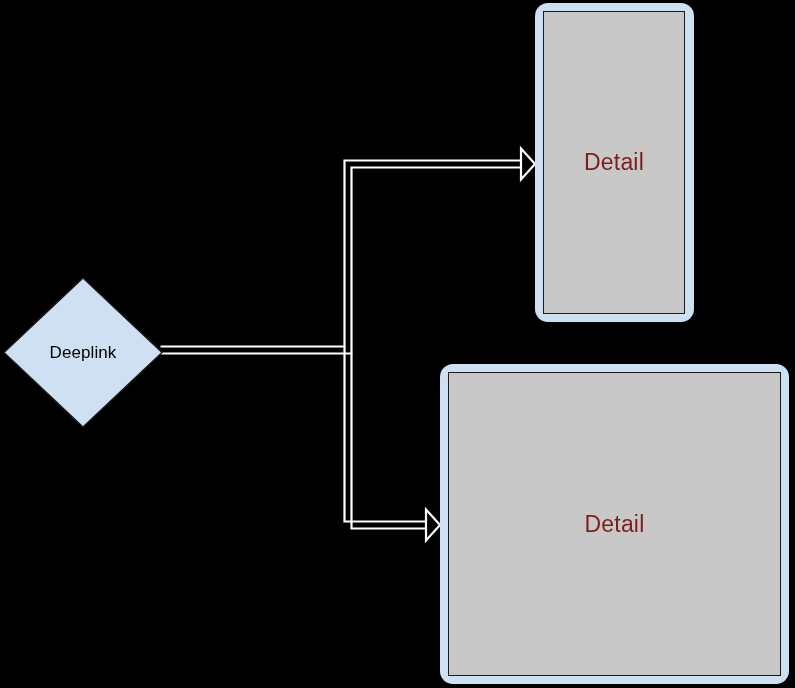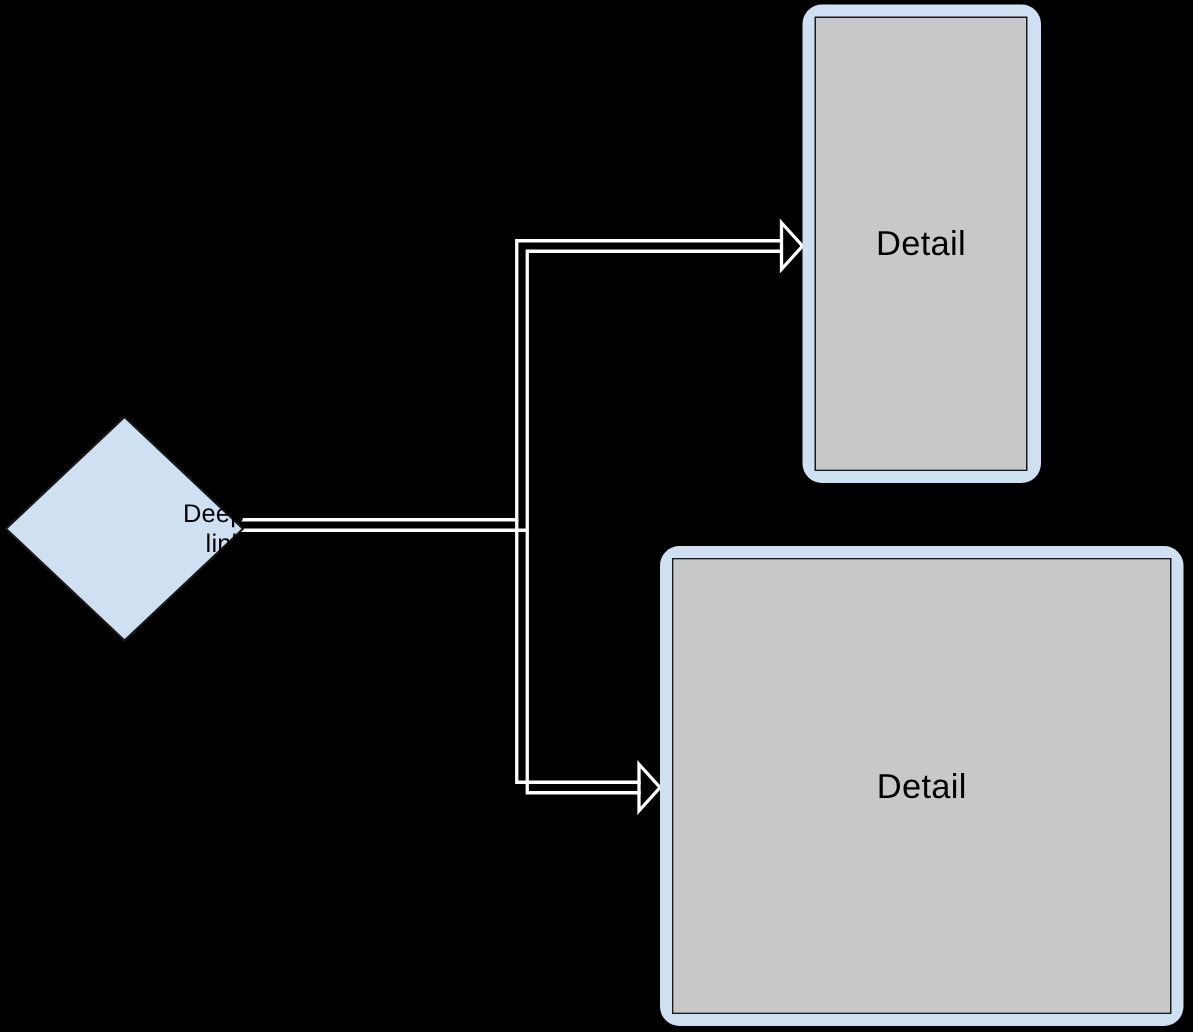--- a/index.html
+++ b/index.html
@@ -42,22 +42,22 @@
     width: 100%;
     height: 100%;
   }
   .node-diamond .diamond-label {
     position: absolute;
     left: 0;
     top: 0;
     width: 100%;
     height: 100%;
     display: flex;
-    flex-direction: column;
-    align-items: flex-end;
+    flex-direction: row;
+    align-items: center;
     justify-content: center;
     color: #000000;
     font-size: 17px;
     line-height: 20px;
     text-align: center;
     letter-spacing: 0.1px;
   }
 
   
   .device {
@@ -90,21 +90,21 @@
     background: #c8c8c8;
     display: flex;
     flex-direction: row;
     overflow: hidden;
   }
   .pane {
     display: flex;
     align-items: center;
     justify-content: center;
     box-sizing: border-box;
-    color: #000000;
+    color: #7f1d1d;
     font-size: 23px;
     letter-spacing: 0.2px;
   }
   .pane-detail {
     flex: 1 1 auto;
     background: #c8c8c8;
   }
   .pane-list {
     flex: 0 0 108px;
     background: #f4f4f4;

